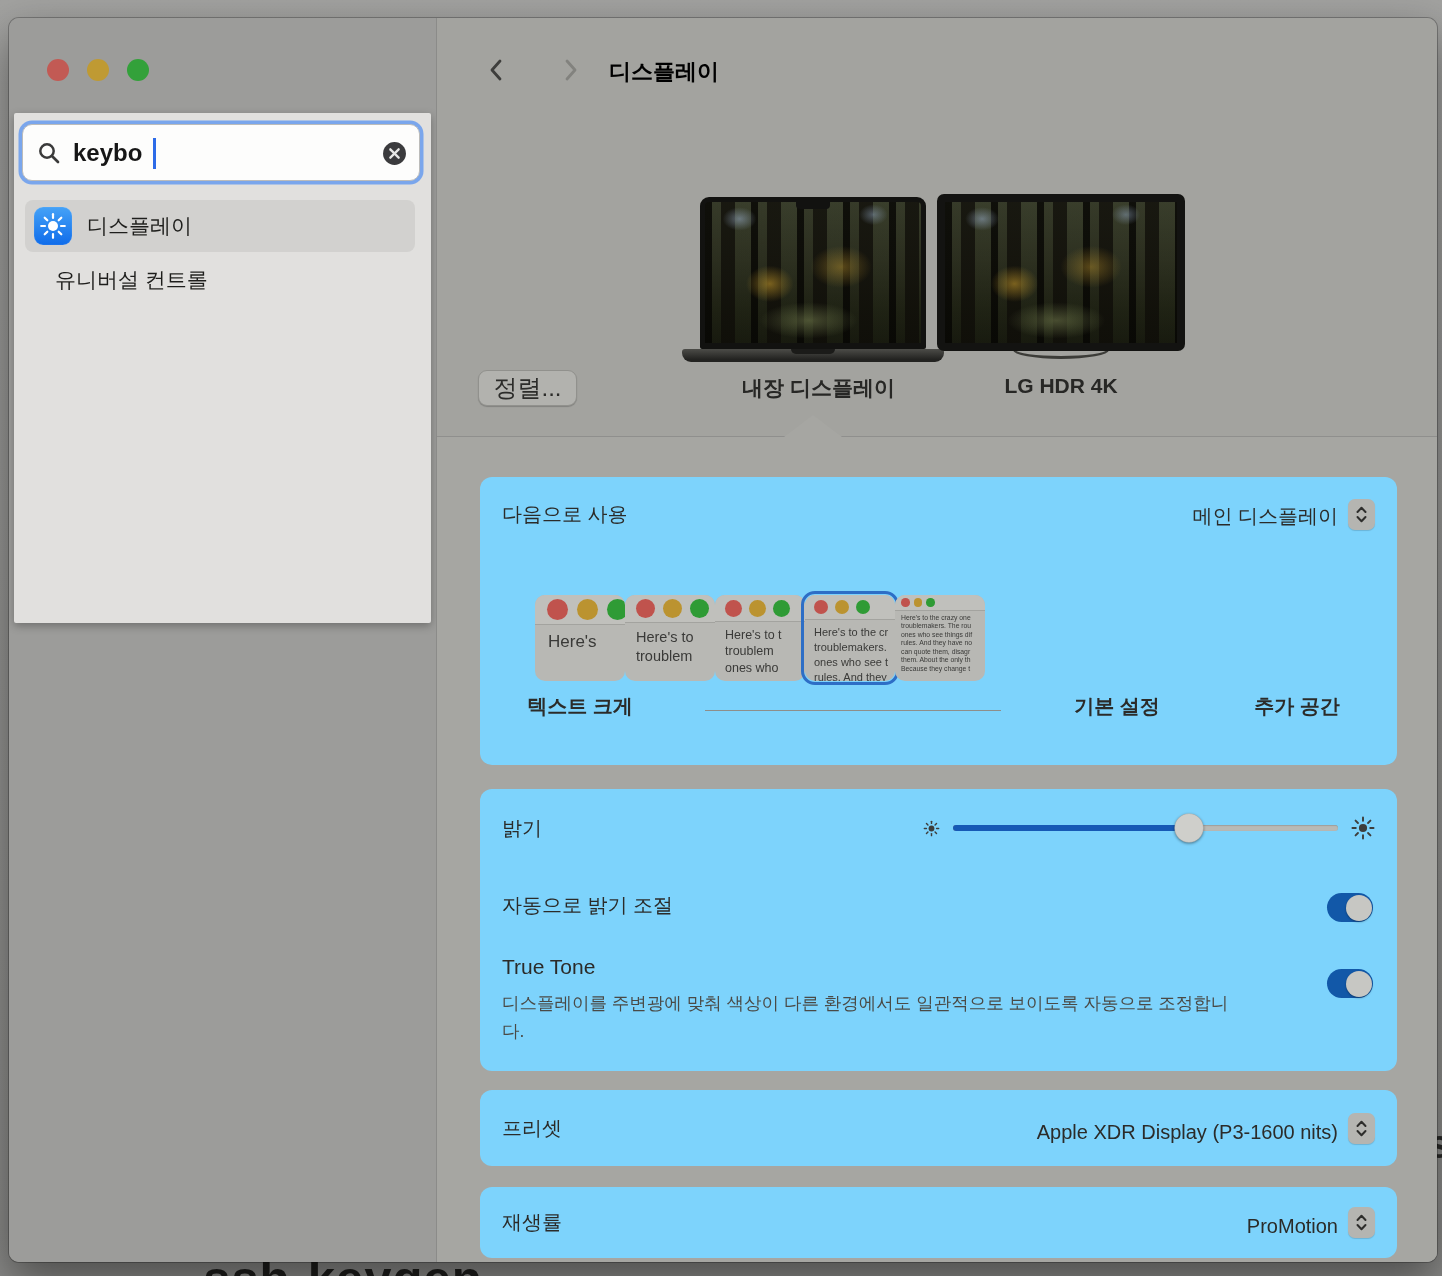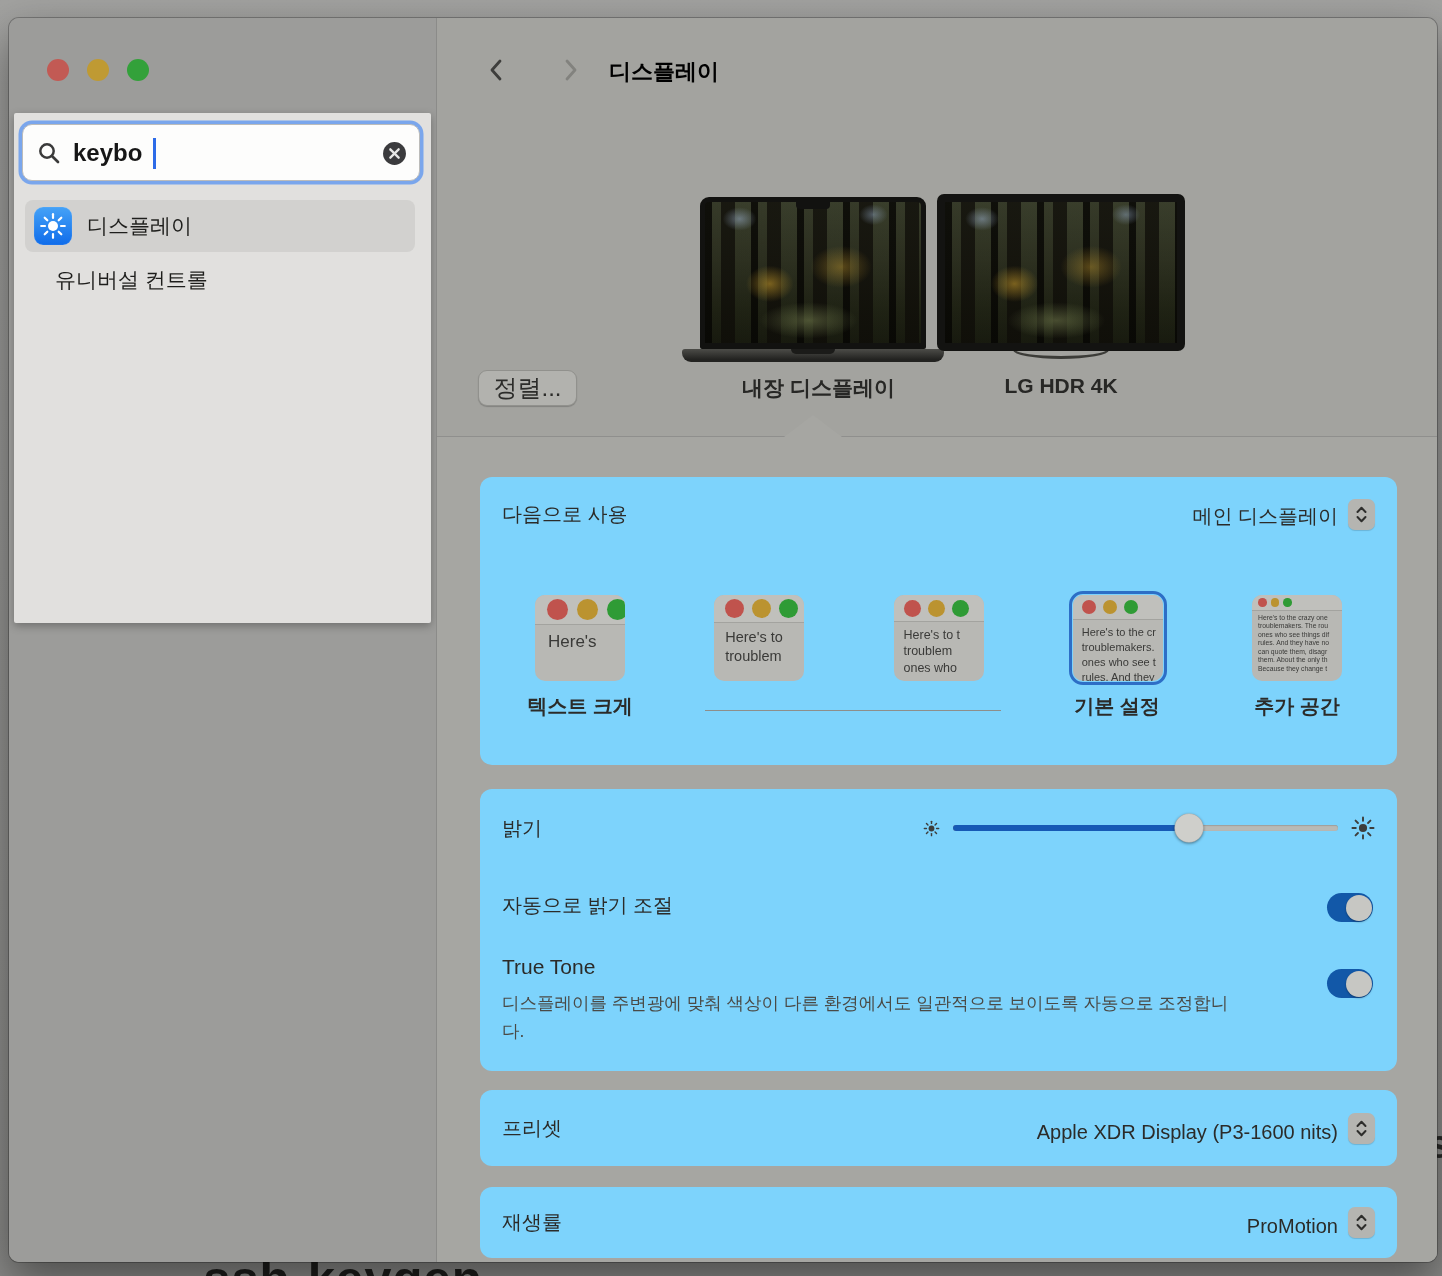--- a/index.html
+++ b/index.html
@@ -146,21 +146,21 @@
   .row-value { font-size:20px; color:#2b2b29; }
   .divider { height:1px; background:#98989
 4; margin:0 22px; }
   .stepper {
     width:27px; height:31px; background:#b5b5b1; border-radius:7px;
     display:flex; align-items:center; justify-content:center;
     box-shadow:0 1px 1px rgba(0,0,0,.15);
   }
 
   
-  .thumbs { position:absolute; left:0; top:118px; width:100%; height:86px; padding:0 55px; display:flex; justify-content:space-between; }
+  .thumbs { position:absolute; left:0; top:118px; width:100%; height:86px; padding:0 55px; display:flex; justify-content:flex-start; }
   .thumb { width:90px; height:86px; background:#b8b8b4; border-radius:10px; overflow:hidden; position:relative; }
   .thumb.selected { outline:3px solid #2d6ec6; outline-offset:1px; }
   .thumb-titlebar { background:#c0c0bc; border-bottom:1px solid #a3a39f; display:flex; align-items:center; }
   .dot { border-radius:50%; flex:none; }
   .dot-r { background:#c0534d; } .dot-y { background:#bb9330; } .dot-g { background:#2f9b35; }
   .thumb-text { color:#3a3a38; }
   .s1 .thumb-titlebar { height:30px; padding-left:12px; gap:9px; } .s1 .dot { width:21px; height:21px; }
   .s1 .thumb-text { font-size:17px; padding:6px 0 0 13px; line-height:1.3; }
   .s2 .thumb-titlebar { height:28px; padding-left:11px; gap:8px; } .s2 .dot { width:19px; height:19px; }
   .s2 .thumb-text { font-size:14.5px; padding:5px 0 0 11px; line-height:1.3; }

